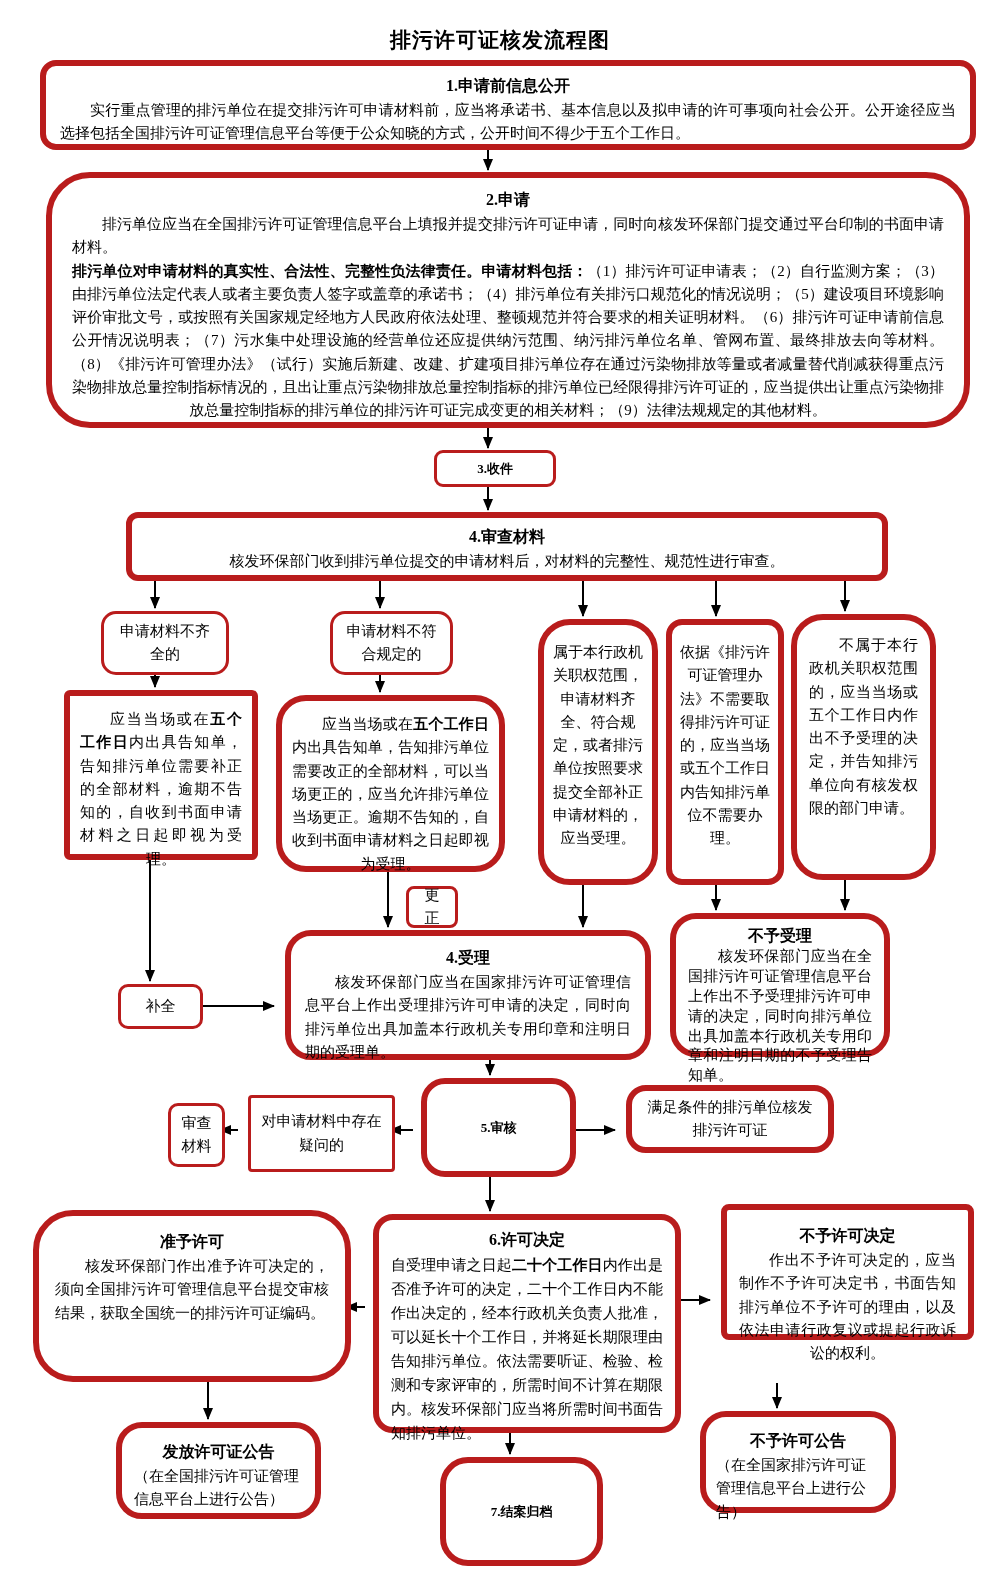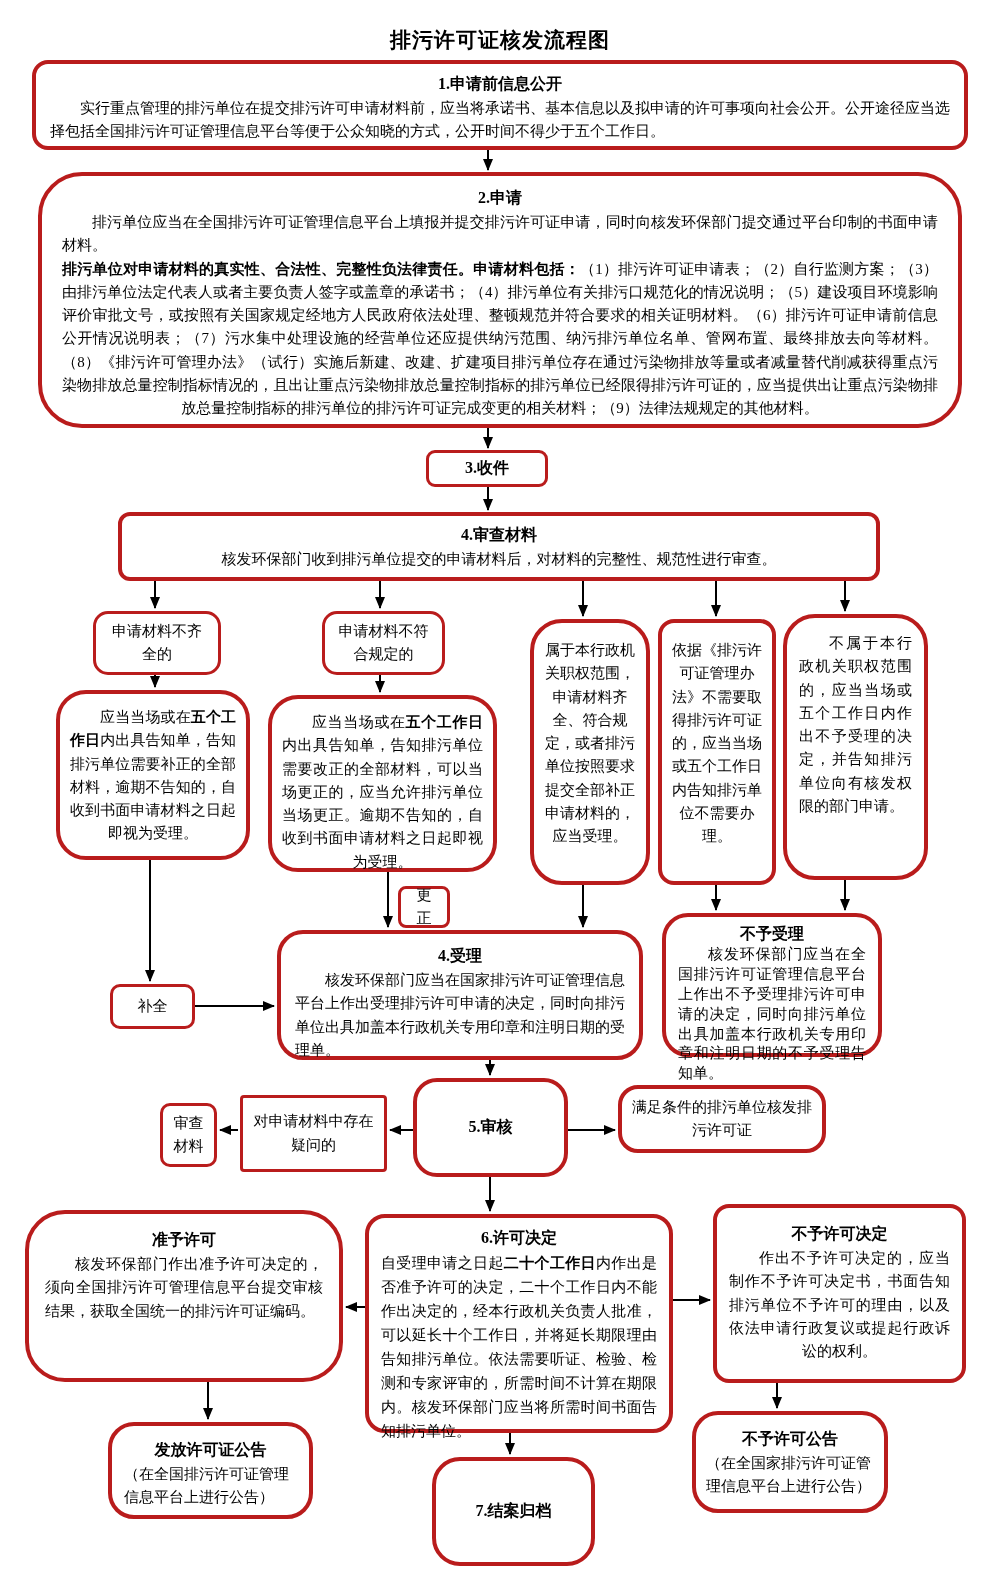--- a/index.html
+++ b/index.html
@@ -19,23 +19,24 @@
   .page-title {
     position:absolute;
     left:0; top:26px; width:1000px;
     text-align:center;
     font-size:21px;
     font-weight:bold;
     letter-spacing:1px;
   }
   .node {
     position:absolute;
-    border:4px solid #b91c1c;
+    border:6px solid #b91c1c;
     background:#fff;
     padding:5px 10px;
+    margin-left:8px;
   }
   .thick { border-width:3px; }
   .hd {
     font-weight:bold;
     text-align:center;
     font-size:16px;
     line-height:1.7;
   }
   .bd {
     font-size:15px;
@@ -46,21 +47,21 @@
   .loose { line-height:1.6; }
   .indent { text-indent:2em; }
   .center-last { text-align-last:center; }
   .center-text { text-align:center; text-align-last:center; }
   .vcenter {
     display:flex;
     align-items:center;
     justify-content:center;
     text-align:center;
   }
-  .label-bold { font-weight:bold; font-size:16px; }
+  .label-bold { font-weight:bold; font-size:13px; }
   .label-plain { font-size:15px; line-height:1.55; }
   #arrows {
     position:absolute;
     left:0; top:0;
     pointer-events:none;
   }
   b { font-weight:bold; }
 </style>
 </head>
 <body>
@@ -136,21 +137,21 @@
   </div>
 
   <div class="node" style="left:658px;top:619px;width:118px;height:266px;border-radius:16px;padding:16px 8px;">
     <div class="bd center-text"><span>依据《排污许可证管理办法》不需要取得排污许可证的，应当当场或五个工作日内告知排污单位不需要办理。</span></div>
   </div>
 
   <div class="node" style="left:783px;top:614px;width:145px;height:266px;border-radius:32px;padding:14px 12px;">
     <div class="bd indent"><span>不属于本行政机关职权范围的，应当当场或五个工作日内作出不予受理的决定，并告知排污单位向有核发权限的部门申请。</span></div>
   </div>
 
-  <div class="node" style="left:56px;top:690px;width:194px;height:170px;border-radius:30px;padding:12px 10px;">
+  <div class="node" style="left:56px;top:690px;width:194px;height:170px;border-radius:6px;padding:12px 10px;">
     <div class="bd indent center-last"><span>应当当场或在</span><b>五个工作日</b><span>内出具告知单，告知排污单位需要补正的全部材料，逾期不告知的，自收到书面申请材料之日起即视为受理。</span></div>
   </div>
 
   <div class="node" style="left:268px;top:695px;width:229px;height:177px;border-radius:30px;padding:12px 10px;">
     <div class="bd indent center-last"><span>应当当场或在</span><b>五个工作日</b><span>内出具告知单，告知排污单位需要改正的全部材料，可以当场更正的，应当允许排污单位当场更正。逾期不告知的，自收到书面申请材料之日起即视为受理。</span></div>
   </div>
 
   <div class="node thick vcenter label-plain" style="left:398px;top:886px;width:52px;height:42px;border-radius:8px;">
     <span>更正</span>
   </div>
@@ -188,21 +189,21 @@
   <div class="node" style="left:365px;top:1214px;width:308px;height:219px;border-radius:20px;padding:6px 12px;">
     <div class="hd">6.许可决定</div>
     <div class="bd loose"><span>自受理申请之日起</span><b>二十个工作日</b><span>内作出是否准予许可的决定，二十个工作日内不能作出决定的，经本行政机关负责人批准，可以延长十个工作日，并将延长期限理由告知排污单位。依法需要听证、检验、检测和专家评审的，所需时间不计算在期限内。核发环保部门应当将所需时间书面告知排污单位。</span></div>
   </div>
 
   <div class="node" style="left:25px;top:1210px;width:318px;height:172px;border-radius:40px;padding:12px 16px;">
     <div class="hd">准予许可</div>
     <div class="bd indent"><span>核发环保部门作出准予许可决定的，须向全国排污许可管理信息平台提交审核结果，获取全国统一的排污许可证编码。</span></div>
   </div>
 
-  <div class="node" style="left:713px;top:1204px;width:253px;height:179px;border-radius:16px;padding:12px 12px;">
+  <div class="node" style="left:713px;top:1204px;width:253px;height:136px;border-radius:8px;padding:12px 12px;">
     <div class="hd">不予许可决定</div>
     <div class="bd indent center-last"><span>作出不予许可决定的，应当制作不予许可决定书，书面告知排污单位不予许可的理由，以及依法申请行政复议或提起行政诉讼的权利。</span></div>
   </div>
 
   <div class="node" style="left:108px;top:1422px;width:205px;height:97px;border-radius:26px;padding:10px 12px;">
     <div class="hd">发放许可证公告</div>
     <div class="bd" style="text-align:left;"><span>（在全国排污许可证管理信息平台上进行公告）</span></div>
   </div>
 
   <div class="node" style="left:692px;top:1411px;width:196px;height:102px;border-radius:26px;padding:10px 10px;">

